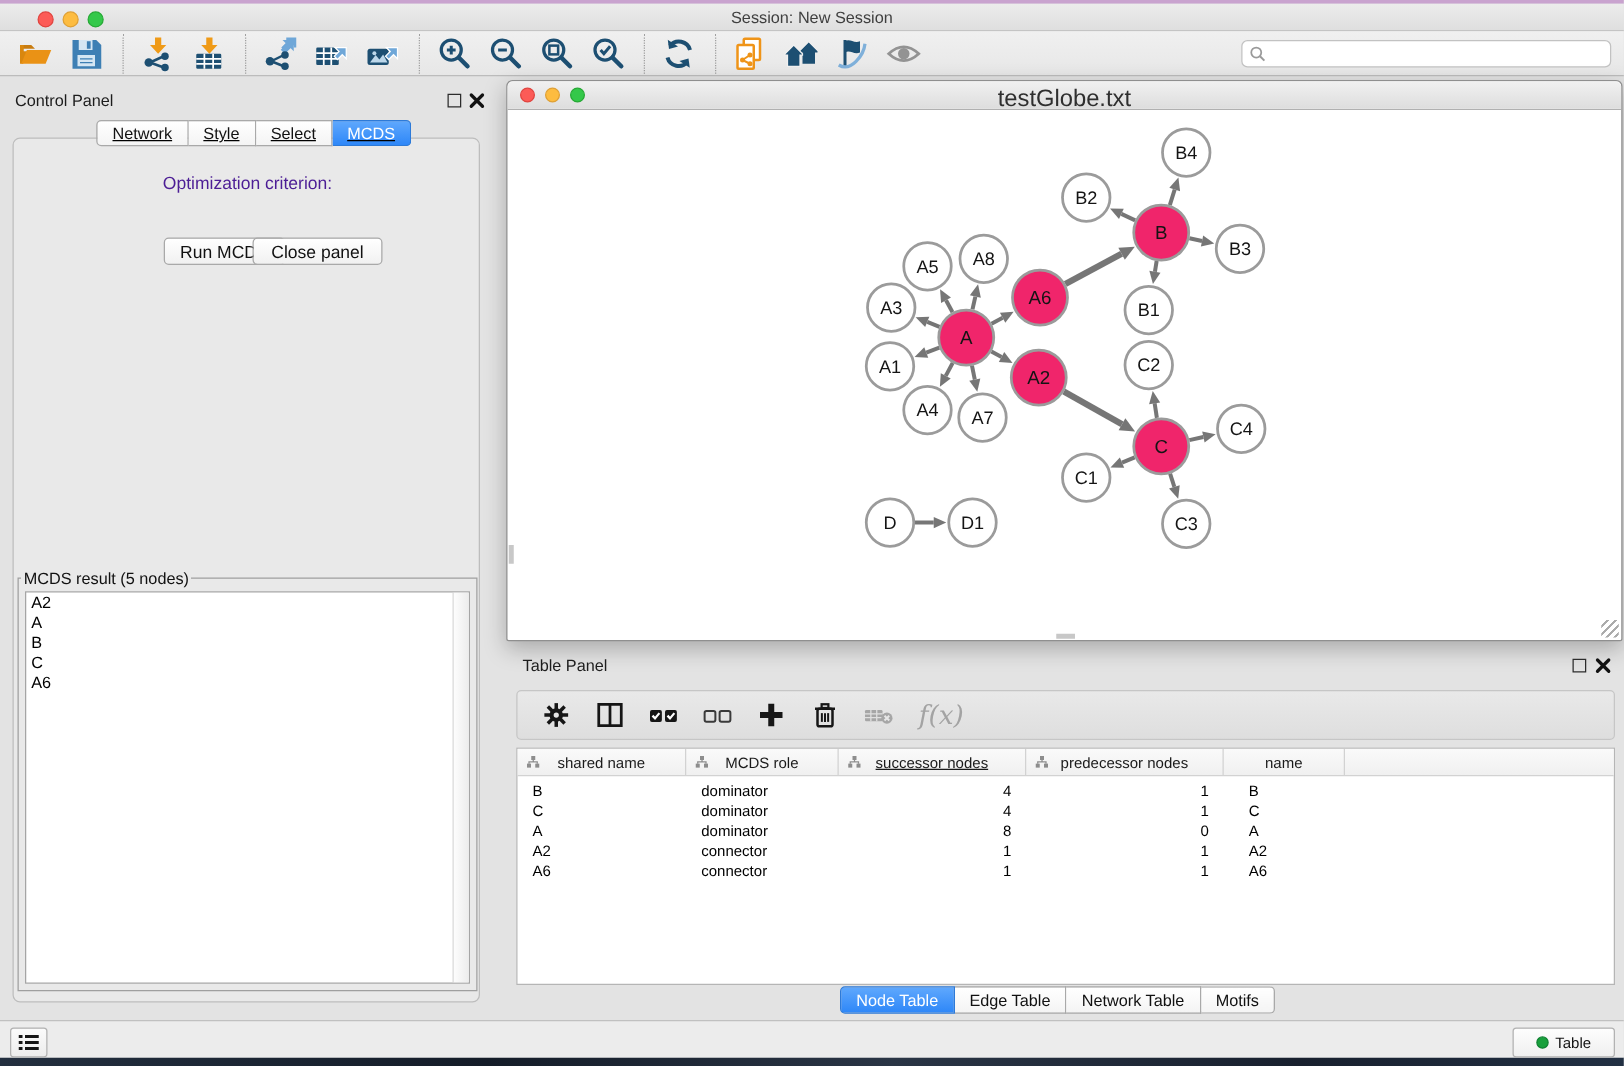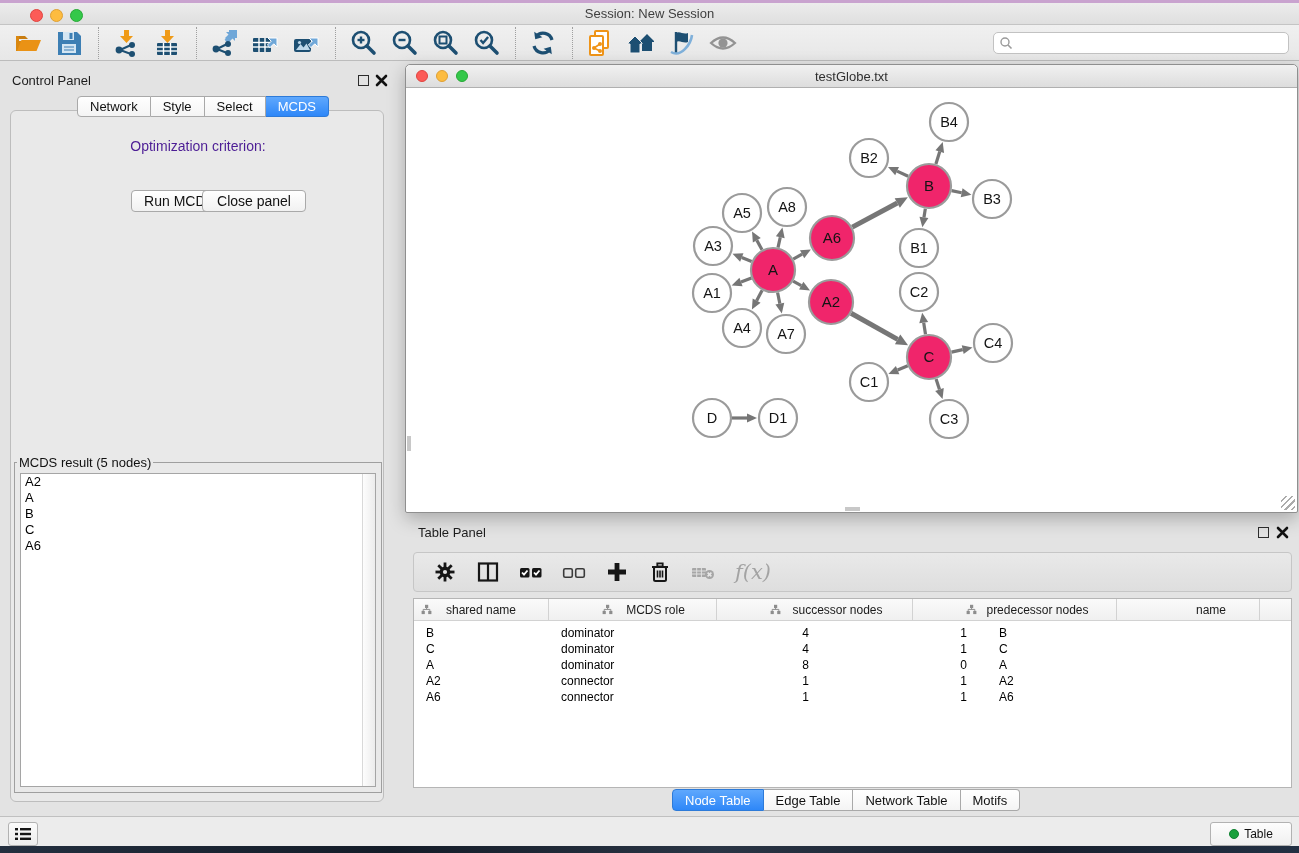--- a/index.html
+++ b/index.html
@@ -63,40 +63,40 @@
   .result-scroll { position:absolute; right:0; top:0; bottom:0; width:13px;
     border-left:1px solid #d9d9d9; background:linear-gradient(90deg,#fdfdfd,#ececec); }
   .result-item { font-size:13px; line-height:16px; padding-left:4px; color:#000; }
 
   
   .netwin { position:absolute; left:405px; top:64px; width:893px; height:449px;
     background:#fff; border:1px solid #8f8f8f; border-radius:5px 5px 2px 2px;
     box-shadow:0 6px 18px rgba(0,0,0,0.25); }
   .net-titlebar { position:absolute; left:0; top:0; right:0; height:23px;
     background:linear-gradient(#f1f1f1,#dddddd); border-bottom:1px solid #b0b0b0; border-radius:5px 5px 0 0; }
-  .net-titlebar .title { position:absolute; left:0; right:0; top:4px; text-align:center; font-size:13px; color:#2f2f2f; }
+  .net-titlebar .title { position:absolute; left:0; right:0; top:4px; text-align:center; font-size:19px; color:#2f2f2f; }
   .tl2 { position:absolute; top:5px; width:12px; height:12px; border-radius:50%; }
   .tl2.red { left:10px; background:#fc5b57; border:1px solid #e0443f; }
   .tl2.yellow { left:30px; background:#fdbc40; border:1px solid #dfa034; }
   .tl2.green { left:50px; background:#34c84a; border:1px solid #26a935; }
   .net-canvas { position:absolute; left:1px; right:1px; top:23px; bottom:1px; background:#fff; }
   .grip { position:absolute; right:1px; bottom:1px; width:14px; height:14px;
     background:repeating-linear-gradient(135deg, transparent 0 3px, #ababab 3px 4.5px); border-radius:0 0 2px 0; }
   .hstub { position:absolute; left:0; top:348px; width:4px; height:15px; background:#c8c8c8; }
   .vstub { position:absolute; left:438px; bottom:0; width:15px; height:4px; background:#c8c8c8; }
 
   
   .tpanel { position:absolute; left:405px; top:517px; width:894px; height:300px; }
   .tp-toolbar { position:absolute; left:8px; top:35px; width:879px; height:40px;
     background:linear-gradient(#e9e9e9,#dedede); border:1px solid #c6c6c6; border-radius:4px;
     display:flex; align-items:center; padding-left:18px; }
   .tp-icon { width:26px; height:26px; display:flex; align-items:center; justify-content:center; margin-right:17px; }
   .fx { font-family:"DejaVu Serif", serif; font-style:italic; font-size:21px; color:#a3a3a3; margin-left:2px; }
   .tbox { position:absolute; left:8px; top:81px; width:879px; height:190px; background:#fff; border:1px solid #b5b5b5; overflow:hidden; }
-  .hrow { display:flex; height:22px; background:linear-gradient(#fafafa,#f0f0f0); border-bottom:1px solid #d2d2d2;gap:46px; }
+  .hrow { display:flex; height:22px; background:linear-gradient(#fafafa,#f0f0f0); border-bottom:1px solid #d2d2d2; }
   .hcell { position:relative; border-right:1px solid #d2d2d2; display:flex; align-items:center; justify-content:center;
     font-size:12px; color:#1a1a1a; }
   .hcell svg { position:absolute; left:7px; top:5px; }
   .trow { display:flex; height:16px; align-items:center; }
   .tcell { font-size:12px; color:#000; white-space:nowrap; }
   .tabs-bottom { position:absolute; top:272px; display:flex; height:22px; }
 
   
   .statusbar { position:absolute; left:0; top:816px; width:1299px; height:30px;
     background:#ececec; border-top:1px solid #c0c0c0; }
@@ -282,21 +282,21 @@
 
   <div class="cpanel">
     <div style="position:absolute;left:8px;top:7px;" class="panel-title">Control Panel</div>
     <span class="float-btn" style="left:354px;top:9px;"></span>
     <svg style="position:absolute;left:371px;top:8px;" width="13" height="13" viewBox="0 0 13 13">
         <path d="M2 2l9 9M11 2l-9 9" stroke="#111" stroke-width="2.6" stroke-linecap="round"></path>
       </svg>
 
     <div class="cp-box"></div>
 
-    <div class="seg" style="left:73px;top:30px;">
+    <div class="seg" style="left:73px;top:30px;text-decoration:underline;">
       <div class="segbtn">Network</div>
       <div class="segbtn">Style</div>
       <div class="segbtn">Select</div>
       <div class="segbtn active">MCDS</div>
     </div>
 
     <div class="opt-label" style="top:72px;">Optimization criterion:</div>
     <div class="pbtn" style="left:88px;top:124px;width:97px;margin-left:39px;">Run MCDS</div>
     <div class="pbtn" style="left:198px;top:124px;width:104px;">Close panel</div>
 
@@ -541,21 +541,21 @@
           </div>
           <div class="hcell" style="width: 122px;">
             <svg width="11" height="11" viewBox="0 0 11 11">
               <rect x="4" y="0.8" width="3.2" height="3.2" fill="#8d8d8d"></rect>
               <rect x="0.6" y="6.9" width="3.2" height="3.2" fill="#8d8d8d"></rect>
               <rect x="7.2" y="6.9" width="3.2" height="3.2" fill="#8d8d8d"></rect>
               <path d="M5.6 4v1.4M2.2 6.9V5.4h6.6v1.5" stroke="#8d8d8d" fill="none"></path>
             </svg>
             <span>MCDS role</span>
           </div>
-          <div class="hcell" style="width: 150px;">
+          <div class="hcell" style="width: 150px; text-decoration: underline;">
             <svg width="11" height="11" viewBox="0 0 11 11">
               <rect x="4" y="0.8" width="3.2" height="3.2" fill="#8d8d8d"></rect>
               <rect x="0.6" y="6.9" width="3.2" height="3.2" fill="#8d8d8d"></rect>
               <rect x="7.2" y="6.9" width="3.2" height="3.2" fill="#8d8d8d"></rect>
               <path d="M5.6 4v1.4M2.2 6.9V5.4h6.6v1.5" stroke="#8d8d8d" fill="none"></path>
             </svg>
             <span>successor nodes</span>
           </div>
           <div class="hcell" style="width: 158px;">
             <svg width="11" height="11" viewBox="0 0 11 11">

